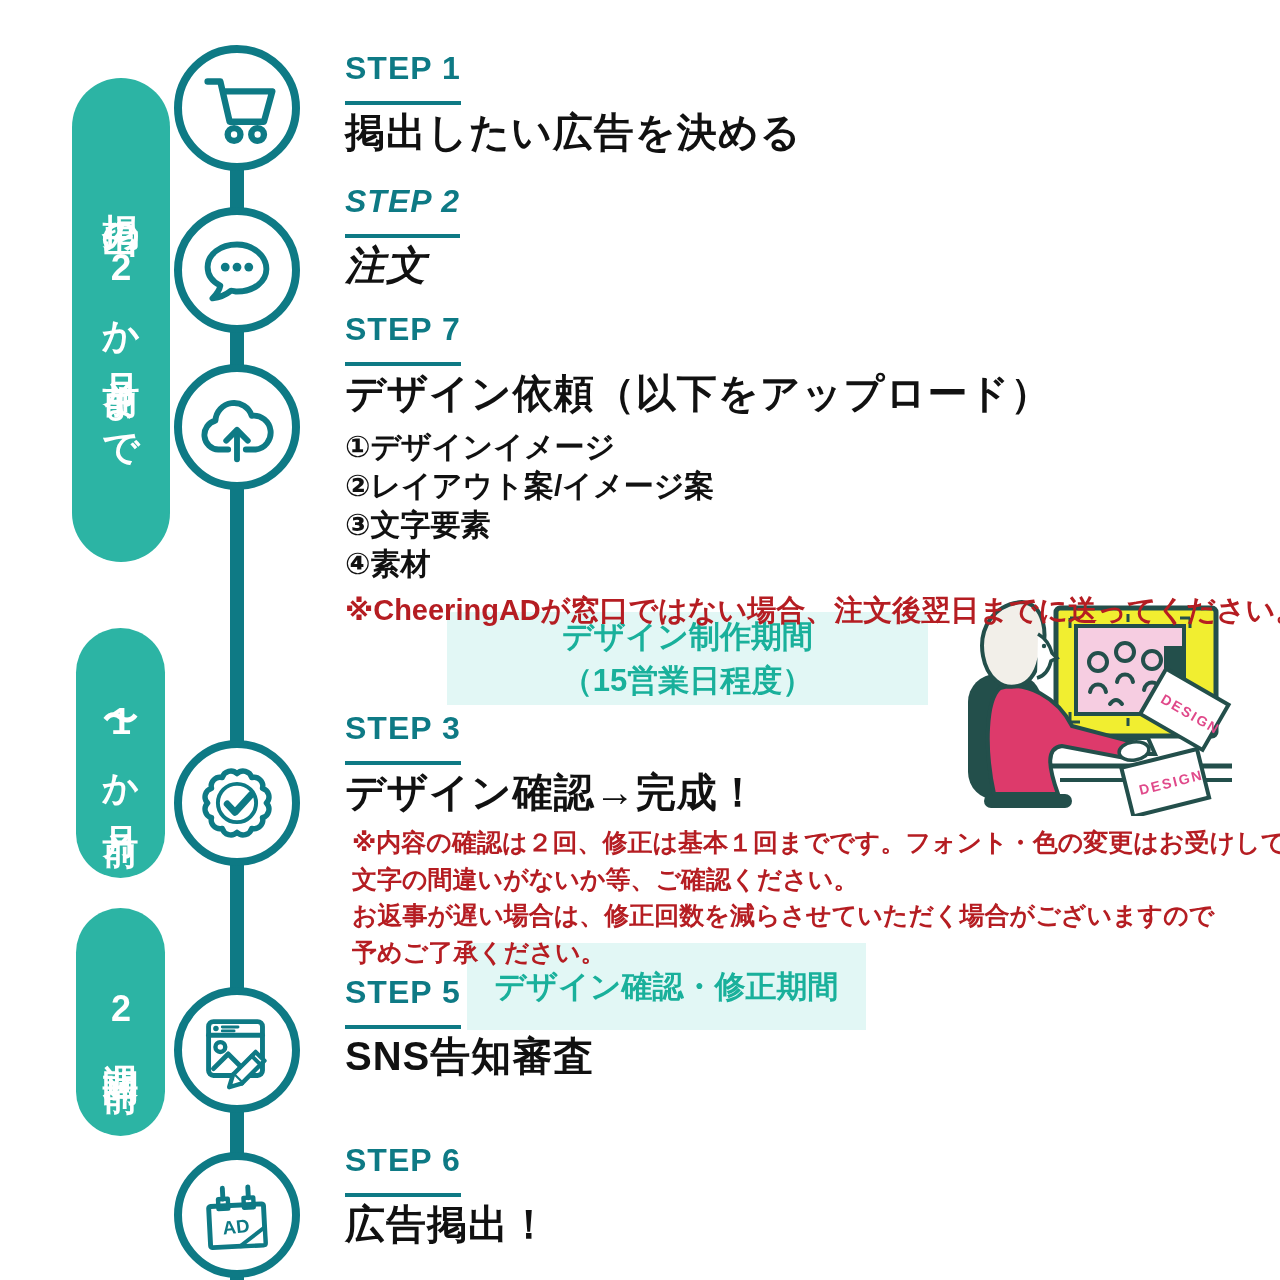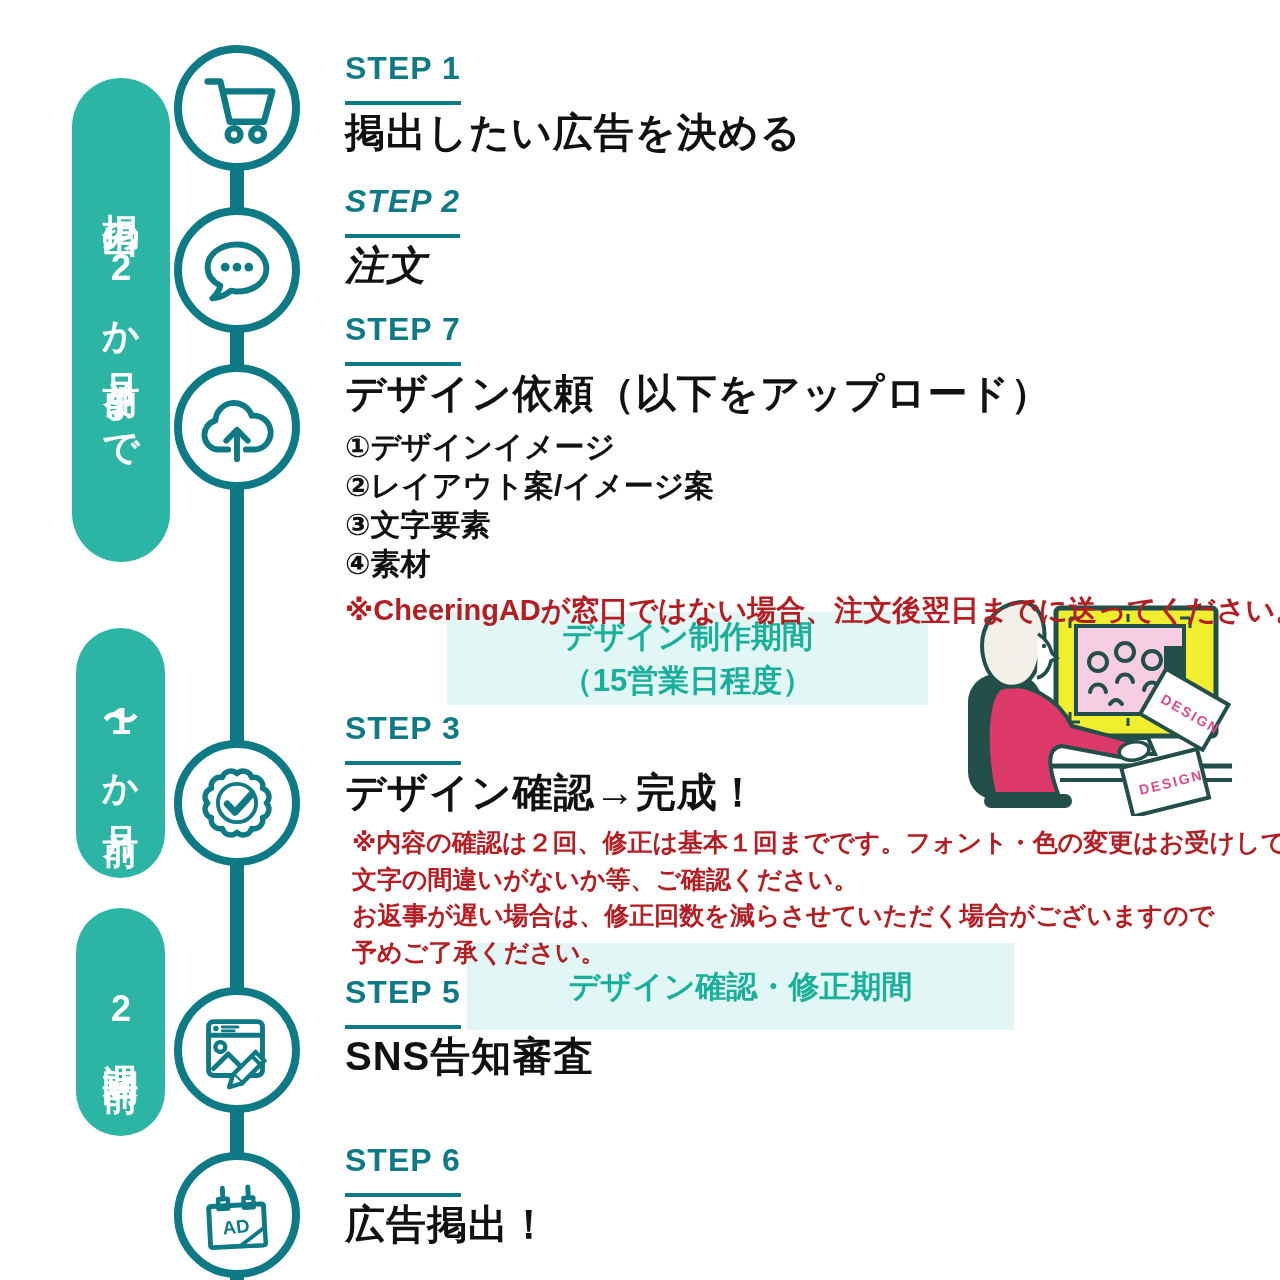--- a/index.html
+++ b/index.html
@@ -37,21 +37,21 @@
   .note-lg{font-size:29px;margin-top:8px;white-space:nowrap;}
   .notes-sm{position:absolute;left:352px;top:824px;width:940px;font-size:25px;line-height:1.46;z-index:3;white-space:nowrap;}
   #step-1{top:52px;} #step-2{top:185px;font-style:italic;} #step-3{top:313px;}
   #step-4{top:712px;} #step-5{top:976px;} #step-6{top:1144px;}
   
   .period-box{
     position:absolute;background:#e2f7f5;color:#19b09b;font-weight:800;font-size:31px;line-height:1.4;
     display:flex;flex-direction:column;align-items:center;justify-content:center;text-align:center;z-index:2;
   }
   #period-box-1{left:447px;top:612px;width:481px;height:93px;}
-  #period-box-2{left:467px;top:943px;width:547px;height:87px;justify-content:center;}
+  #period-box-2{left:467px;top:943px;width:399px;height:87px;justify-content:center;}
   
   #illustration{position:absolute;left:960px;top:596px;width:298px;height:220px;z-index:2;}
 </style>
 </head>
 <body>
 
 <div id="canvas">
 
   <div id="timeline-line"></div>
 

